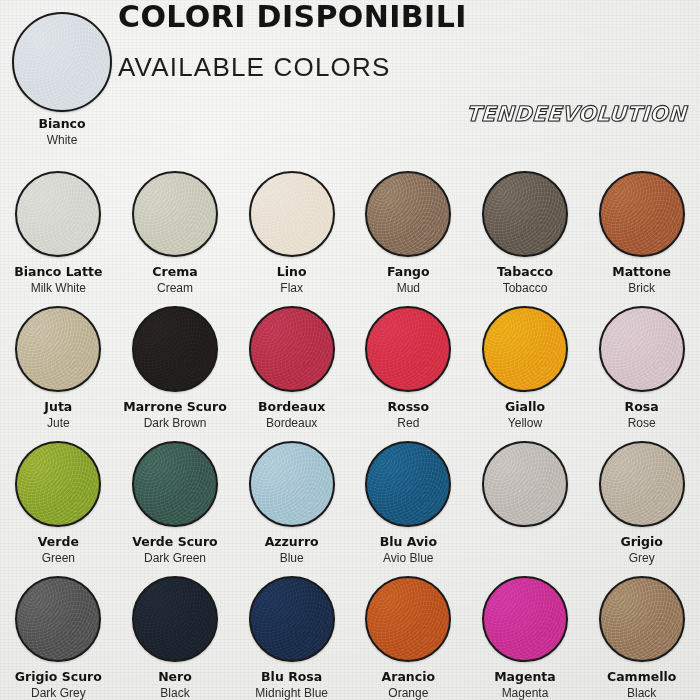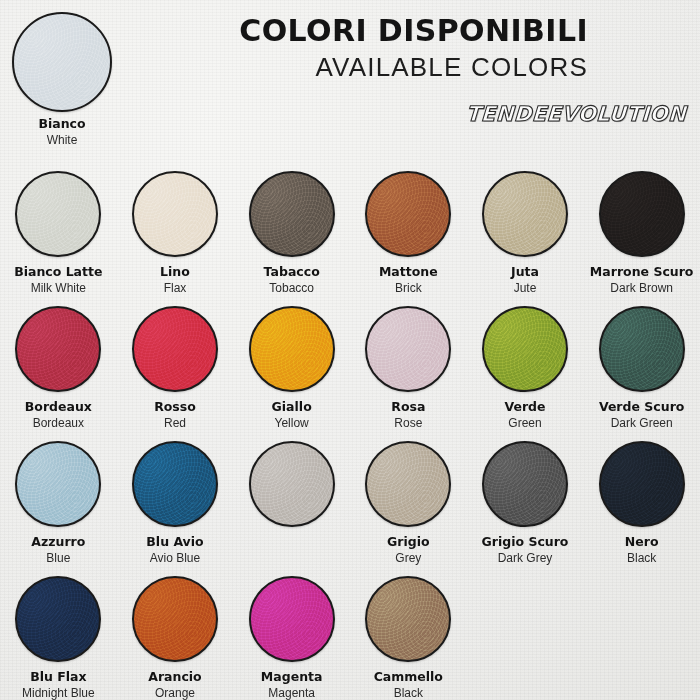--- a/index.html
+++ b/index.html
@@ -33,43 +33,43 @@
   #header {
     position: absolute;
     left: 0; top: 0;
     width: 700px;
     height: 148px;
   }
 
   #title-block {
     position: absolute;
     left: 118px;
-    top: 14px;
+    top: 0;
     width: 470px;
-    text-align: right;
+    text-align: left;
   }
 
   #title-it {
     font-family: "DejaVu Sans", sans-serif;
     font-weight: 700;
     font-size: 30px;
     letter-spacing: 0.4px;
     color: #141414;
     line-height: 34px;
     white-space: nowrap;
   }
 
   #title-en {
     font-family: "Liberation Sans", sans-serif;
     font-weight: 400;
     font-size: 26px;
     letter-spacing: 1.2px;
     color: #1d1d1d;
     line-height: 32px;
-    margin-top: 3px;
+    margin-top: 17px;
     white-space: nowrap;
   }
 
   
   #brand {
     position: absolute;
     right: 12px;
     top: 102px;
     font-family: "DejaVu Sans", sans-serif;
     font-weight: 700;
@@ -206,27 +206,41 @@
 
   <div id="grid">
       <div class="cell">
         <div class="disc" style="background: rgb(214, 216, 209);"></div>
         <div class="labels">
           <div class="name-it">Bianco Latte</div>
           <div class="name-en">Milk White</div>
         </div>
       </div>
       <div class="cell">
+        <div class="disc" style="background: rgb(205, 205, 190);"></div>
+        <div class="labels">
+          <div class="name-it">Crema</div>
+          <div class="name-en">Cream</div>
+        </div>
+      </div>
+      <div class="cell">
         <div class="disc" style="background: rgb(234, 225, 211);"></div>
         <div class="labels">
           <div class="name-it">Lino</div>
           <div class="name-en">Flax</div>
         </div>
       </div>
       <div class="cell">
+        <div class="disc" style="background: rgb(141, 117, 96);"></div>
+        <div class="labels">
+          <div class="name-it">Fango</div>
+          <div class="name-en">Mud</div>
+        </div>
+      </div>
+      <div class="cell">
         <div class="disc" style="background: rgb(106, 96, 86);"></div>
         <div class="labels">
           <div class="name-it">Tabacco</div>
           <div class="name-en">Tobacco</div>
         </div>
       </div>
       <div class="cell">
         <div class="disc" style="background: rgb(168, 96, 58);"></div>
         <div class="labels">
           <div class="name-it">Mattone</div>
@@ -323,21 +337,21 @@
       <div class="cell">
         <div class="disc" style="background: rgb(29, 37, 48);"></div>
         <div class="labels">
           <div class="name-it">Nero</div>
           <div class="name-en">Black</div>
         </div>
       </div>
       <div class="cell">
         <div class="disc" style="background: rgb(29, 48, 80);"></div>
         <div class="labels">
-          <div class="name-it">Blu Flax</div>
+          <div class="name-it">Blu Rosa</div>
           <div class="name-en">Midnight Blue</div>
         </div>
       </div>
       <div class="cell">
         <div class="disc" style="background: rgb(191, 87, 34);"></div>
         <div class="labels">
           <div class="name-it">Arancio</div>
           <div class="name-en">Orange</div>
         </div>
       </div>

